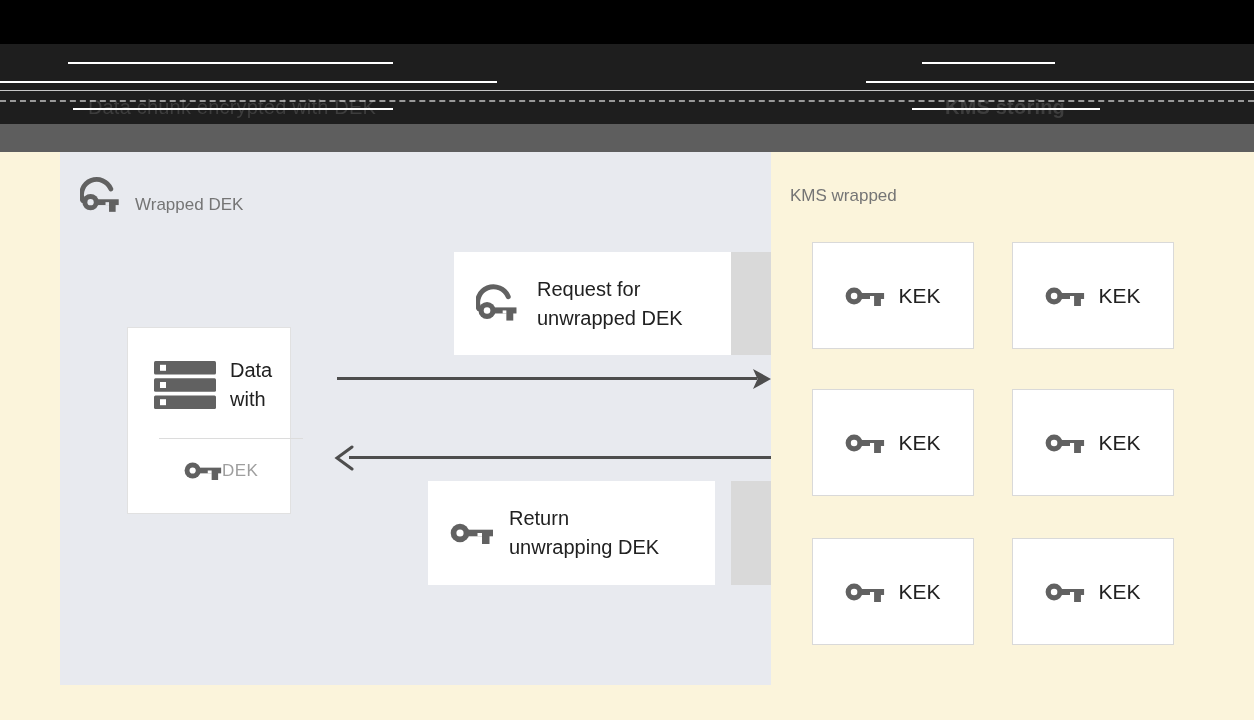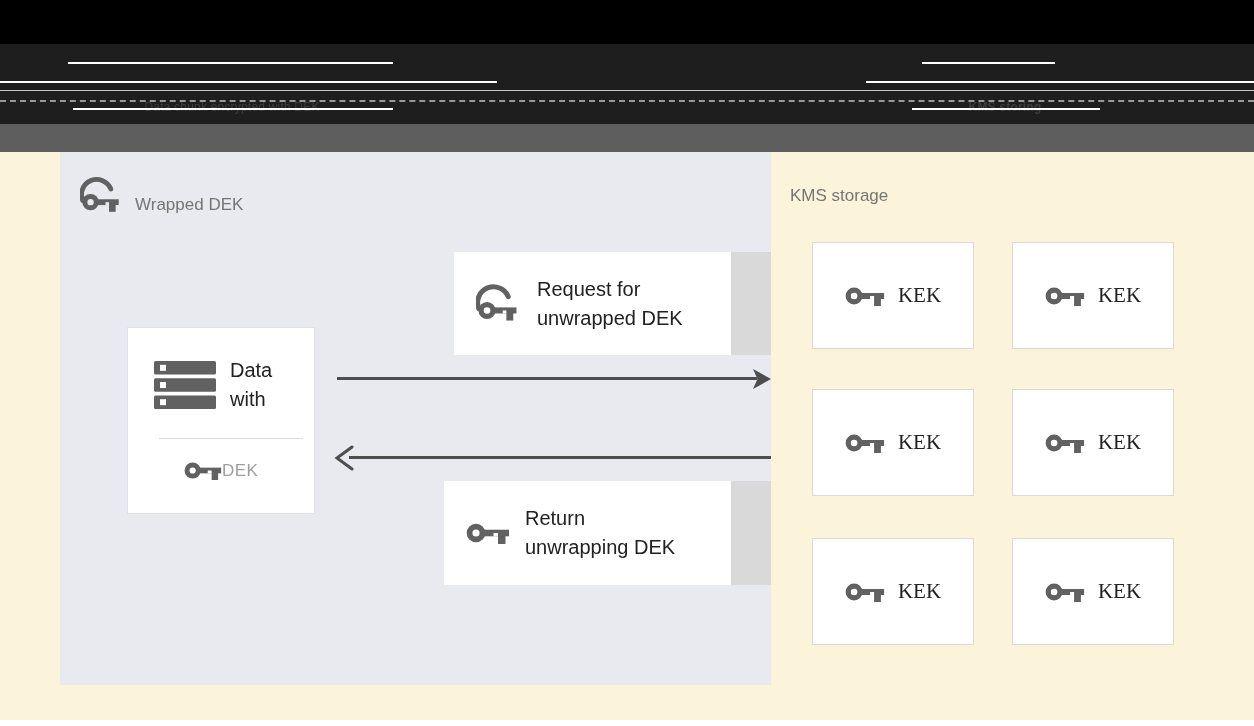--- a/index.html
+++ b/index.html
@@ -22,55 +22,55 @@
   #stage{
     position:relative;width:1254px;height:726px;overflow:hidden;
     background:var(--page-bg);
     font-family:"Liberation Sans", sans-serif;
   }
   .abs{position:absolute;}
 
   
   .hdr-top{left:0;top:0;width:1254px;height:44px;background:var(--header-top-bg);}
   .hdr-band{left:0;top:44px;width:1254px;height:80px;background:var(--header-bg);}
-  .caption{top:49px;text-align:center;font-size:12px;line-height:29px;color:var(--header-text);letter-spacing:.2px;}
+  .caption{top:49px;text-align:center;font-size:20px;line-height:29px;color:var(--header-text);letter-spacing:.2px;}
   .caption-left{left:52px;width:360px;}
   .caption-right{left:835px;width:340px;font-weight:bold;}
   .scanline{background:#ffffff;height:2px;}
   .scanline.thin{height:1px;opacity:.75;}
   .scanline.dashed{height:0;background:none;border-top:2px dashed rgba(255,255,255,.55);}
   .subheader-bar{left:0;top:124px;width:1254px;height:28px;background:var(--subheader-bar);}
   .bottom-strip{left:0;top:720px;width:1254px;height:6px;background:#ffffff;}
 
   
   .wrapped-panel{left:60px;top:152px;width:711px;height:533px;background:var(--panel-bg);}
   .panel-label{display:flex;align-items:center;gap:11px;font-size:17px;color:var(--muted-text);}
   .wrapped-label{left:80px;top:177px;align-items:flex-end;}
   .kms-label{left:790px;top:186px;font-size:17px;color:var(--muted-text);}
 
   
   .wbox{background:var(--box-bg);box-sizing:border-box;}
   .msg-box{width:287px;height:103px;display:flex;align-items:center;padding-left:22px;gap:15px;}
   .msg-text{font-size:20px;line-height:29px;color:var(--dark-text);}
   .tab{width:40px;background:var(--tab-gray);}
 
-  .datachunk-box{left:127px;top:327px;width:188px;height:187px;border:1px solid #e1e1e1;}
+  .datachunk-box{left:127px;top:327px;width:164px;height:187px;border:1px solid #e1e1e1;}
   .dc-row1{position:absolute;left:26px;top:28px;display:flex;align-items:center;gap:14px;}
   .dc-title{font-size:20px;line-height:29px;color:var(--dark-text);}
   .dc-divider{position:absolute;left:31px;top:110px;width:144px;height:1px;background:#dcdcdc;}
   .dc-row2{position:absolute;left:56px;top:130px;display:flex;align-items:center;gap:0;}
   .dek-label{font-size:17px;color:var(--dek-text);letter-spacing:.5px;}
 
   
   .arrow-line{height:3px;background:var(--arrow);}
 
   
   .kek-box{width:160px;height:105px;border:1px solid var(--box-border);background:var(--box-bg);
     display:flex;align-items:center;justify-content:center;gap:13px;
-    font-size:21px;color:var(--dark-text);font-family:Liberation Serif, serif;}
+    font-size:21px;color:var(--dark-text);}
 
   svg{display:block;}
   .ico{fill:var(--icon-gray);}
   .hole{fill:#ffffff;}
   .on-panel .hole{fill:var(--panel-bg);}
 </style>
 </head>
 <body>
 
 <div id="stage">
@@ -126,21 +126,21 @@
         <circle class="hole" cx="12" cy="28" r="3.6"></circle>
       </svg>
     </span>
     <span class="msg-text">
       <div>Request for</div>
       <div>unwrapped DEK</div>
     </span>
   </div>
   <div class="abs tab" style="left:731px;top:252px;height:103px;"></div>
 
-  <div class="abs wbox msg-box" style="left:444px;top:481px;height:104px;">
+  <div class="abs wbox msg-box" style="left:428px;top:481px;height:104px;">
     <span>
       <svg width="44" height="28" viewBox="0 0 44 28">
         <circle class="ico" cx="10" cy="14" r="9.3"></circle>
         <rect class="ico" x="17" y="10.7" width="26" height="6.6"></rect>
         <rect class="ico" x="32" y="14" width="7.5" height="11"></rect>
         <rect class="hole" x="27.5" y="14" width="4.5" height="3.4"></rect>
         <circle class="hole" cx="10" cy="14" r="3.6"></circle>
       </svg>
     </span>
     <span class="msg-text">
@@ -188,21 +188,21 @@
         <path d="M0 0 L18 10 L0 20 L4.5 10 Z" fill="#4d4d4d"></path>
       </svg>
   </div>
   <div class="abs arrow-line" style="left:349px;top:456px;width:422px;"></div>
   <div class="abs" style="left:334px;top:445px;">
     <svg width="20" height="26" viewBox="0 0 20 26">
         <path d="M18 2 L3 13 L18 24" fill="none" stroke="#4d4d4d" stroke-width="3" stroke-linecap="round"></path>
       </svg>
   </div>
 
-  <div class="abs kms-label">KMS storage</div>
+  <div class="abs kms-label">KMS wrapped</div>
 
   <div class="abs kek-box" style="left:812px;top:242px;">
     <span>
         <svg width="40" height="26" viewBox="0 0 44 28">
           <circle class="ico" cx="10" cy="14" r="9.3"></circle>
           <rect class="ico" x="17" y="10.7" width="26" height="6.6"></rect>
           <rect class="ico" x="32" y="14" width="7.5" height="11"></rect>
           <rect class="hole" x="27.5" y="14" width="4.5" height="3.4"></rect>
           <circle class="hole" cx="10" cy="14" r="3.6"></circle>
         </svg>

